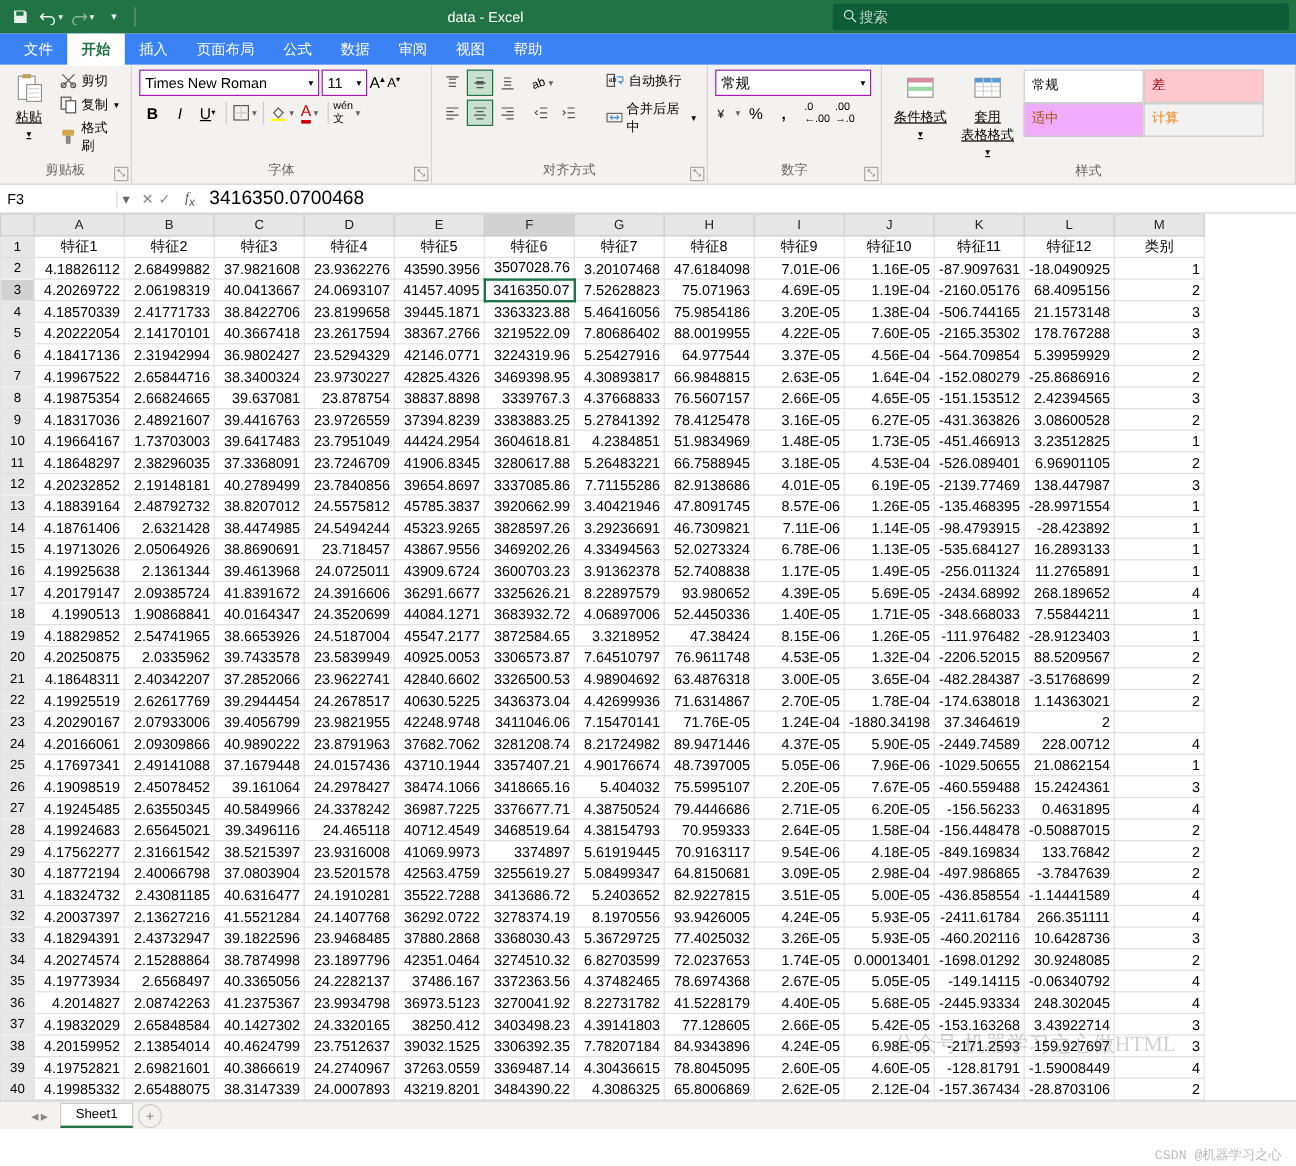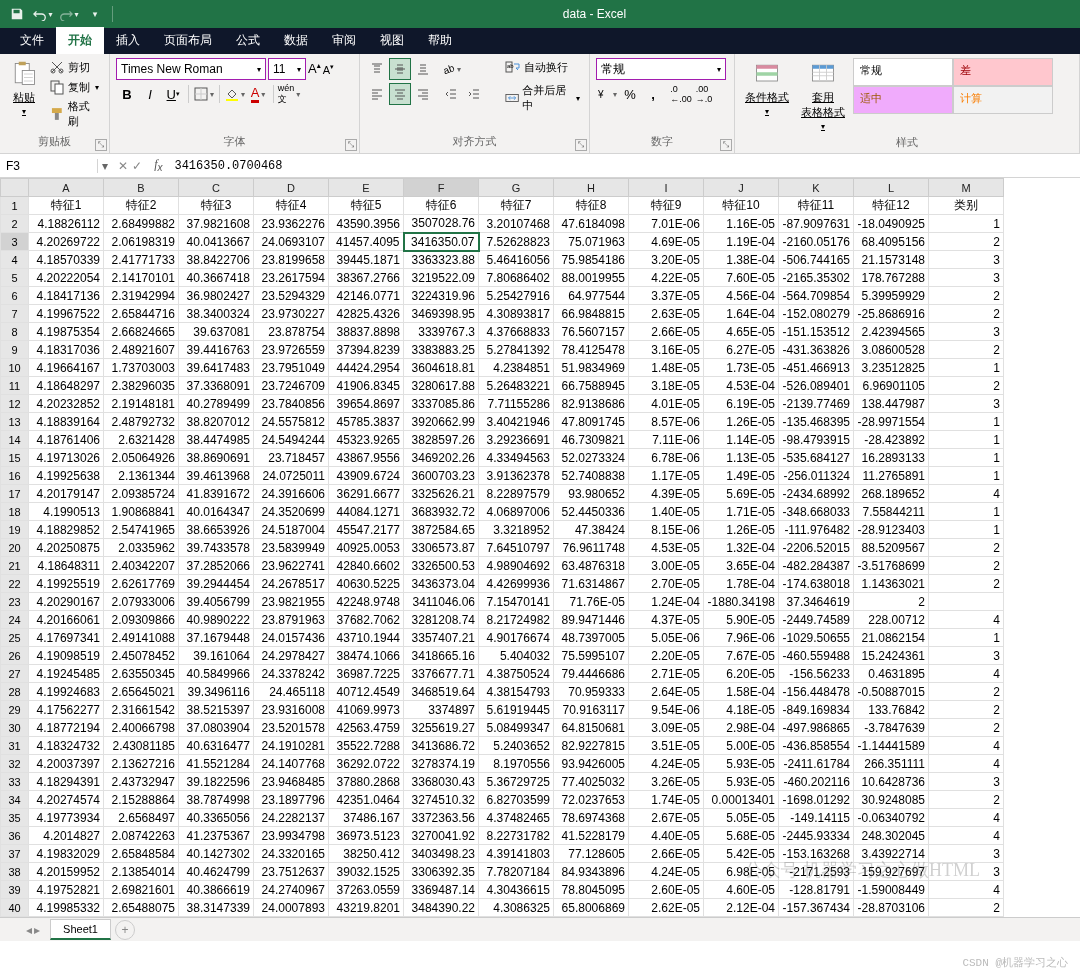--- a/index.html
+++ b/index.html
@@ -5,21 +5,21 @@
 * { box-sizing: border-box; margin: 0; padding: 0; font-family: "Microsoft YaHei", sans-serif; }
 body { background: #fff; font-size: 12px; overflow: hidden; }
 .titlebar { background: #217346; height: 28px; display: flex; align-items: center; color: #fff; padding: 0 6px; }
 .qat { display: flex; gap: 4px; align-items: center; }
 .qat-btn { width: 22px; height: 22px; display: flex; align-items: center; justify-content: center; opacity: 0.9; }
 .qat-sep { width: 1px; height: 16px; background: rgba(255,255,255,0.3); margin: 0 2px; }
 .title-center { flex: 1; text-align: center; font-size: 12px; }
 .search-box { background: #0e5c38; width: 380px; height: 22px; display: flex; align-items: center; padding: 0 8px; border-radius: 2px; }
 .search-box input { background: transparent; border: none; color: #fff; outline: none; flex: 1; font-size: 12px; }
 .search-box input::placeholder { color: rgba(255,255,255,0.7); }
-.tabs { background: #0f172a; height: 26px; display: flex; align-items: flex-end; padding-left: 8px; }
+.tabs { background: #3b82f6; height: 26px; display: flex; align-items: center; padding-left: 8px; }
 .tab { padding: 5px 12px; color: #fff; font-size: 12px; cursor: pointer; }
 .tab.active { background: #fff; color: #217346; font-weight: bold; }
 .ribbon { background: #f3f2f1; height: 100px; display: flex; border-bottom: 1px solid #d4d4d4; }
 .rgroup { border-right: 1px solid #d4d4d4; padding: 4px 6px 2px; display: flex; flex-direction: column; justify-content: space-between; position: relative; }
 .rgroup-body { display: flex; gap: 4px; align-items: flex-start; flex: 1; }
 .rgroup-label { text-align: center; color: #666; font-size: 11px; padding: 2px 0; position: relative; }
 .dlauncher { position: absolute; right: 2px; bottom: 2px; width: 12px; height: 12px; border: 1px solid #aaa; font-size: 8px; text-align: center; line-height: 10px; color: #666; }
 .rbtn-lg { display: flex; flex-direction: column; align-items: center; padding: 2px 4px; gap: 2px; font-size: 11px; text-decoration: underline; }
 .rbtn-lg .ricon { width: 28px; height: 28px; }
 .rcol { display: flex; flex-direction: column; gap: 2px; }
@@ -36,21 +36,21 @@
 .style-cell { width: 100px; height: 28px; border: 1px solid #ccc; padding: 4px 6px; font-size: 11px; }
 .s-normal { background: #fff; color: #000; }
 .s-bad { background: #ffc7ce; color: #9c0006; }
 .s-neutral { background: #f0abfc; color: #9c5700; }
 .s-calc { background: #f2f2f2; color: #fa7d00; }
 .namebox-row { height: 24px; display: flex; border-bottom: 1px solid #d4d4d4; align-items: center; }
 .namebox { width: 98px; border-right: 1px solid #d4d4d4; padding: 0 6px; font-size: 12px; display: flex; align-items: center; }
 .namebox-dd { width: 14px; text-align: center; color: #666; }
 .fx-btns { display: flex; gap: 4px; padding: 0 6px; color: #888; }
 .fx-label { font-style: italic; font-family: serif; padding: 0 6px; color: #555; }
-.formula-input { flex: 1; padding: 0 6px; font-size: 12px; font-family: Liberation Mono, monospace; }
+.formula-input { flex: 1; padding: 0 6px; font-size: 16px; font-family: Liberation Sans, sans-serif; }
 .grid-area { position: relative; overflow: hidden; }
 .grid-table { border-collapse: collapse; table-layout: fixed; font-family: "Times New Roman", serif; }
 .grid-table th { background: #e6e6e6; border: 1px solid #ccc; font-weight: normal; font-size: 11px; color: #222; height: 18px; font-family: "Microsoft YaHei", sans-serif; }
 .grid-table th.col-h { width: 75px; }
 .grid-table th.row-h { width: 28px; background: #e6e6e6; }
 .grid-table td { border: 1px solid #e0e0e0; height: 18px; font-size: 12px; padding: 0 3px; text-align: right; white-space: nowrap; overflow: hidden; }
 .grid-table tr td:first-child { background: #e6e6e6; text-align: center; font-family: "Microsoft YaHei", sans-serif; font-size: 11px; }
 .grid-table th.sel, .grid-table tr td:first-child.sel { background: #d2d2d2; }
 .cell-active { border: 2px solid #217346 !important; }
 .row1 td { text-align: center; font-family: "Microsoft YaHei", sans-serif; }
@@ -82,20 +82,27 @@
     <div class="qat-btn">
         <svg width="14" height="14" viewBox="0 0 16 16">
           <path fill="none" stroke="#fff" stroke-width="1.5" d="M12 5l3 3-3 3M15 8H6a4 4 0 000 8" opacity="0.5"></path>
         </svg>
         <span style="font-size:8px;margin-left:1px">▾</span>
       </div>
     <div class="qat-btn" style="font-size:9px">▾</div>
     <div class="qat-sep"></div>
   </div>
   <div class="title-center">data  -  Excel</div>
+  <div class="search-box">
+    <svg width="14" height="14" viewBox="0 0 16 16">
+        <circle cx="6" cy="6" r="4" fill="none" stroke="#fff"></circle>
+        <path stroke="#fff" d="M9 9l4 4"></path>
+      </svg>
+    <input placeholder="搜索" style="">
+  </div>
 </div>
 
 <div class="tabs">
   <div class="tab">文件</div>
   <div class="tab active">开始</div>
   <div class="tab">插入</div>
   <div class="tab">页面布局</div>
   <div class="tab">公式</div>
   <div class="tab">数据</div>
   <div class="tab">审阅</div>

